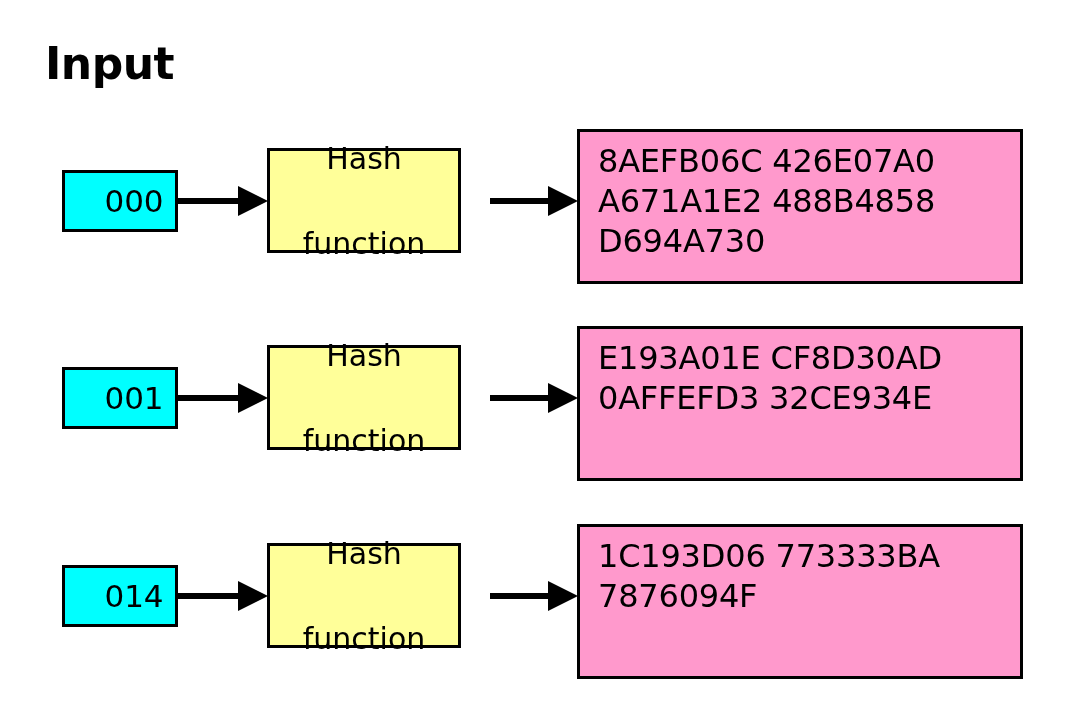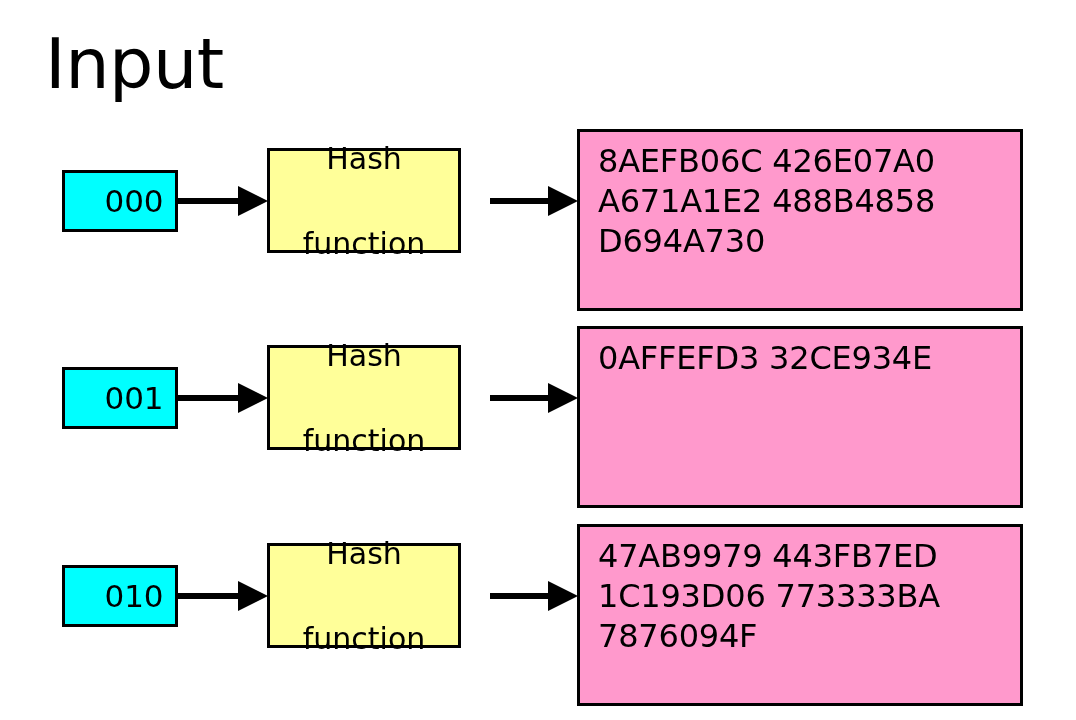--- a/index.html
+++ b/index.html
@@ -15,23 +15,23 @@
     position: relative;
     width: 1076px;
     height: 720px;
     background: #ffffff;
     overflow: hidden;
   }
 
   
   .heading {
     position: absolute;
-    font-weight: normal;
-    color: #000000;
-    font-size: 70px;
+    font-weight: bold;
+    color: #000000;
+    font-size: 44px;
     line-height: 54px;
     letter-spacing: -0.5px;
     white-space: nowrap;
   }
   #title-input  { left: 45px;  top: 37px; }
   #title-hash   { left: 654px; top: 37px; }
 
   
   .row {
     position: absolute;
@@ -117,21 +117,21 @@
     color: #000000;
     white-space: nowrap;
   }
 
   
   .sum-box {
     position: absolute;
     left: 577px;
     top: 3px;
     width: 446px;
-    height: 182px;
+    height: 155px;
     background: #ff99cc;
     border: 3px solid #000000;
     box-sizing: border-box;
     padding: 9px 0 0 18px;
   }
   .sum-box .ln {
     font-size: 32px;
     line-height: 40px;
     color: #000000;
     white-space: nowrap;
@@ -189,45 +189,45 @@
       <span class="ln">Hash</span>
       <span class="ln">function</span>
     </div>
 
     <div class="arrow arrow-b" id="arrow-b-1">
       <span class="shaft"></span>
       <span class="head"></span>
     </div>
 
     <div class="sum-box">
+      <div class="ln">E193A01E CF8D30AD</div>
       <div class="ln">0AFFEFD3 32CE934E</div>
     </div>
   </div>
 
   <div class="row" id="row-2">
 
     <div class="input-box">
-      <span class="txt">010</span>
+      <span class="txt">014</span>
     </div>
 
     <div class="arrow arrow-a" id="arrow-a-2">
       <span class="shaft"></span>
       <span class="head"></span>
     </div>
 
     <div class="fn-box">
       <span class="ln">Hash</span>
       <span class="ln">function</span>
     </div>
 
     <div class="arrow arrow-b" id="arrow-b-2">
       <span class="shaft"></span>
       <span class="head"></span>
     </div>
 
     <div class="sum-box">
-      <div class="ln">47AB9979 443FB7ED</div>
       <div class="ln">1C193D06 773333BA</div>
       <div class="ln">7876094F</div>
     </div>
   </div>
 
 </div>
 
 </body></html>

